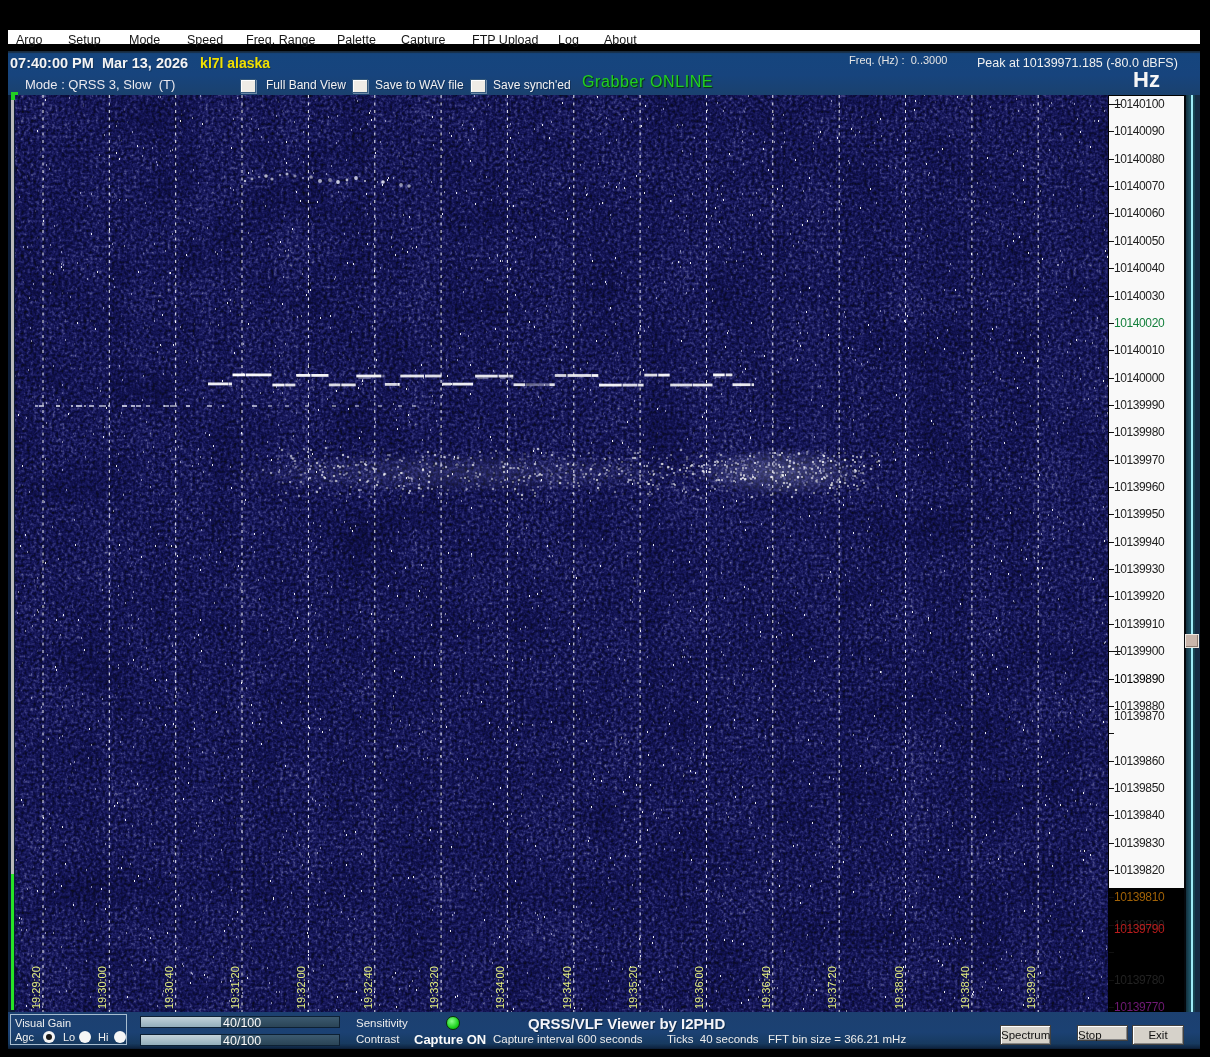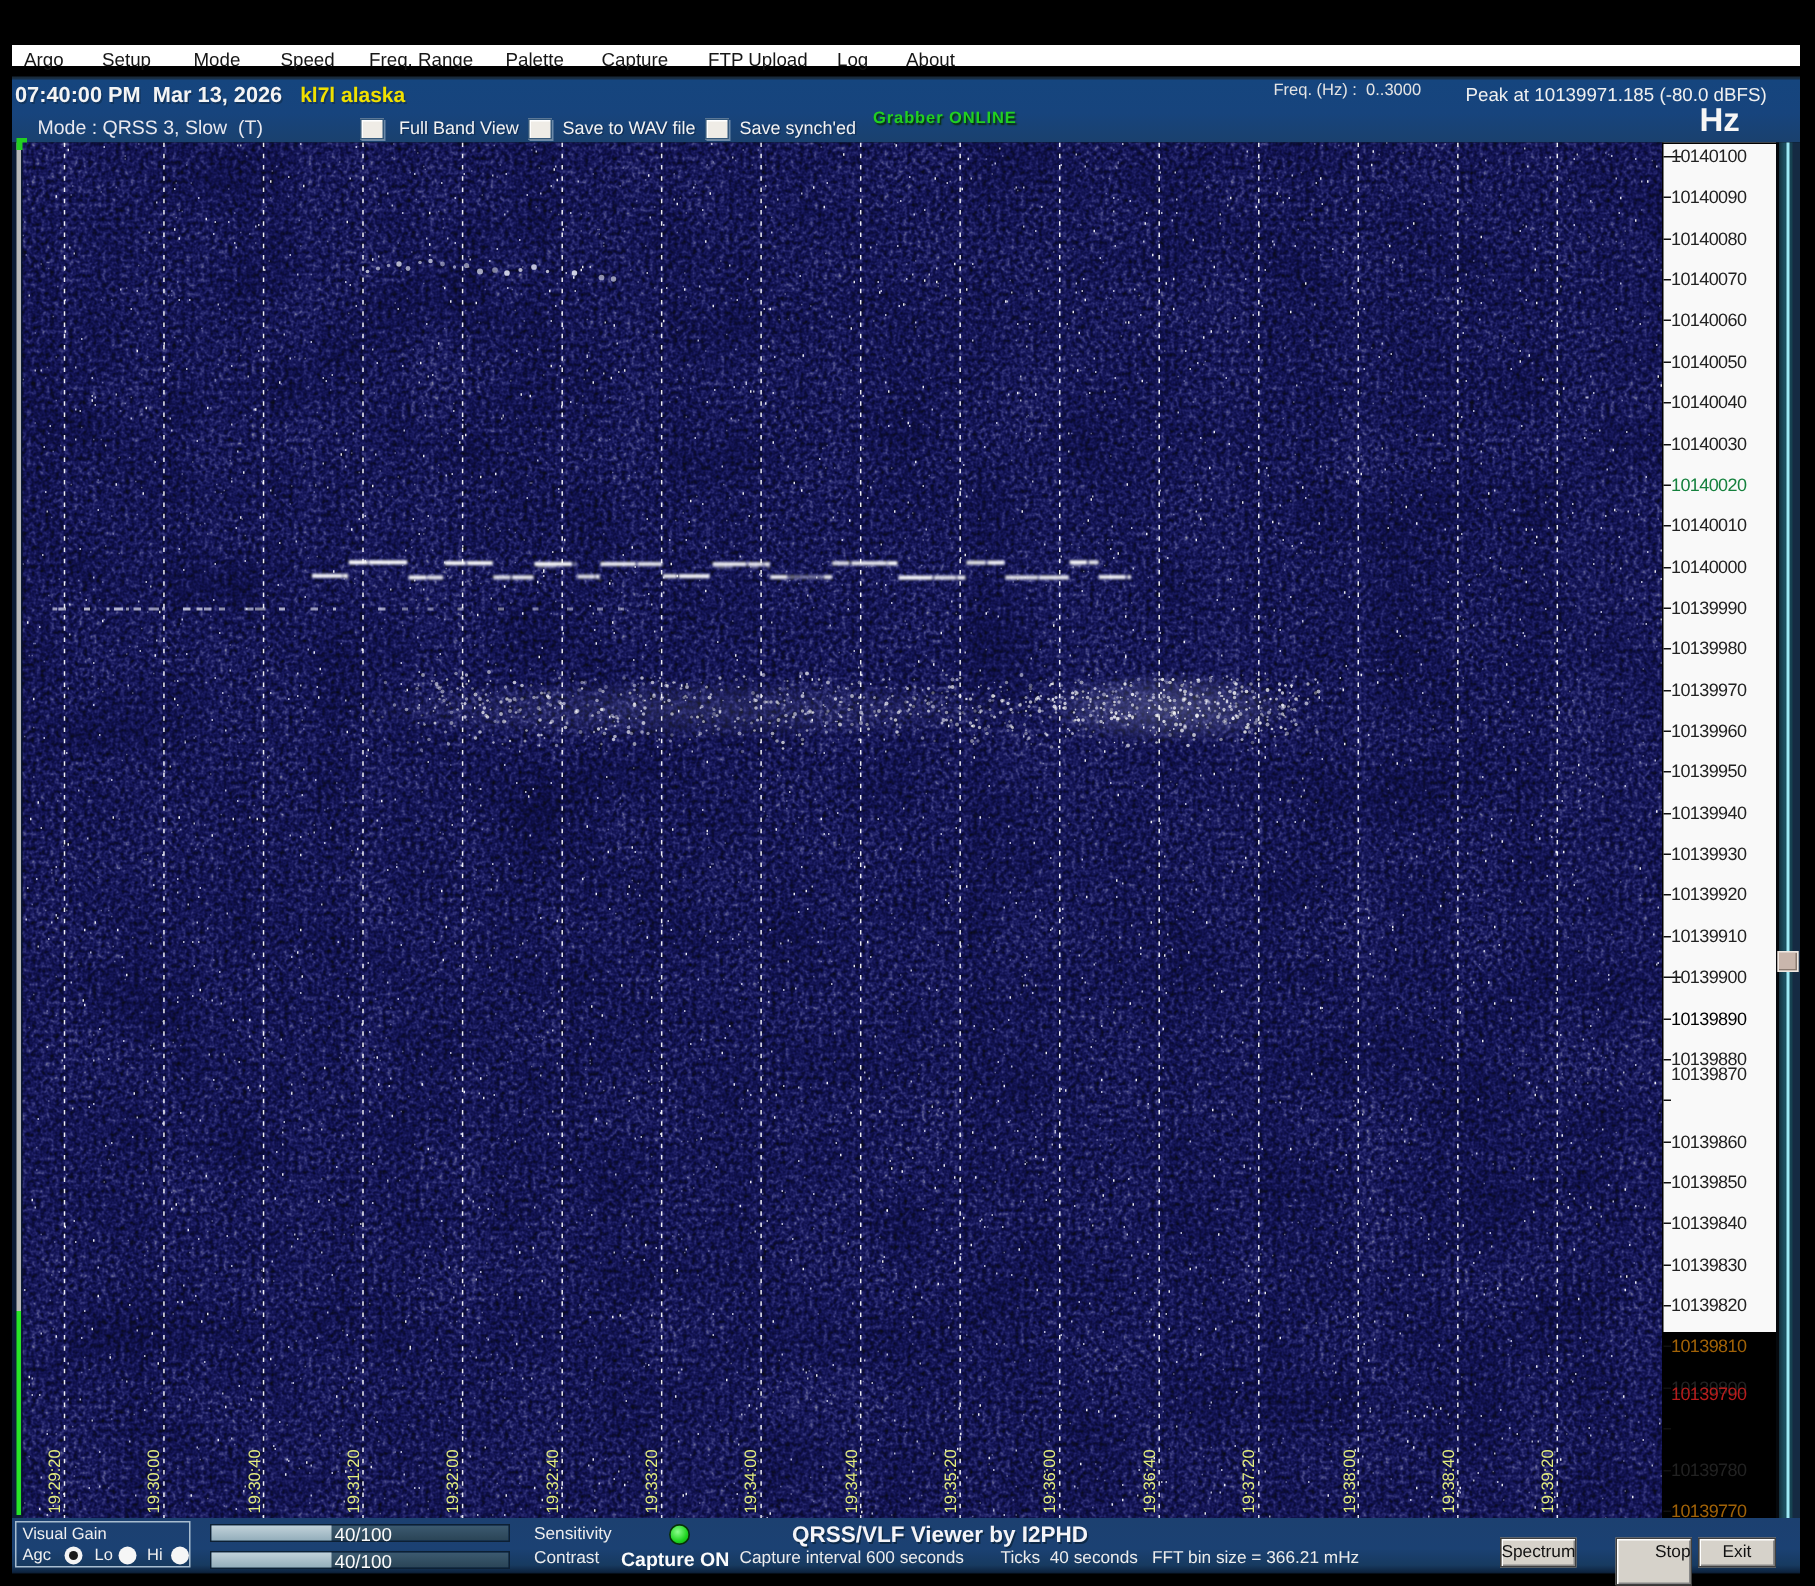--- a/index.html
+++ b/index.html
@@ -23,21 +23,21 @@
   <div class="abs" style="left:2px;top:4px;font-size:14.5px;font-weight:bold;color:#f4f4f4;text-shadow:1px 1px 0 #12355e">07:40:00 PM&nbsp;&nbsp;Mar 13, 2026&nbsp;&nbsp;<span style="color:#f0e000;font-size:14px">&nbsp;kl7l alaska</span></div>
   <div class="abs" style="left:841px;top:3px;font-size:11px;color:#e4e4e4">Freq. (Hz) :&nbsp; 0..3000</div>
   <div class="abs" style="left:969px;top:5px;font-size:12.5px;color:#f0f0f0">Peak at 10139971.185 (-80.0 dBFS)</div>
   <div class="abs" style="left:17px;top:26px;font-size:13px;color:#e9e9ef">Mode : QRSS 3, Slow&nbsp; (T)</div>
   <div class="abs" style="left:232px;top:28px;width:16px;height:14px;background:#efece6;border:1px solid #35597c;box-shadow:inset 1px 1px 0 #fff,1px 1px 0 #6a88a8"></div>
   <div class="abs" style="left:258px;top:27px;font-size:12px;color:#f2f2f2;text-shadow:1px 1px 0 #123058">Full Band View</div>
   <div class="abs" style="left:344px;top:28px;width:16px;height:14px;background:#efece6;border:1px solid #35597c;box-shadow:inset 1px 1px 0 #fff,1px 1px 0 #6a88a8"></div>
   <div class="abs" style="left:367px;top:27px;font-size:12px;color:#f2f2f2;text-shadow:1px 1px 0 #123058">Save to WAV file</div>
   <div class="abs" style="left:462px;top:28px;width:16px;height:14px;background:#efece6;border:1px solid #35597c;box-shadow:inset 1px 1px 0 #fff,1px 1px 0 #6a88a8"></div>
   <div class="abs" style="left:485px;top:27px;font-size:12px;color:#f2f2f2;text-shadow:1px 1px 0 #123058">Save synch'ed</div>
-  <div class="abs" style="left:574px;top:22px;font-size:11px;letter-spacing:0.6px;font-weight:bold;color:#21d021;text-shadow:1px 1px 1px #063006">Grabber ONLINE</div>
+  <div class="abs" style="left:574px;top:22px;font-size:16px;letter-spacing:0.6px;font-weight:normal;color:#21d021;text-shadow:1px 1px 1px #063006">Grabber ONLINE</div>
   <div class="abs" style="left:1125px;top:16px;font-size:22px;font-weight:bold;color:#f6f6f6">Hz</div>
 </div>
 
 <div class="abs" style="left:8px;top:95px;width:7px;height:917px;background:#0c1c36">
   <div class="abs" style="left:3px;top:0;width:3px;height:779px;background:#b9b9b9"></div>
   <div class="abs" style="left:3px;top:779px;width:3px;height:136px;background:#27e427"></div>
 </div>
 <div class="abs" style="left:11px;top:92px;width:7px;height:8px;background:#22cf22"></div>
 
 <svg width="1093" height="917" viewBox="0 0 1093 917" xmlns="http://www.w3.org/2000/svg" style="position:absolute;left:15px;top:95px;display:block">
@@ -1164,21 +1164,21 @@
     <div style="position:absolute;left:5px;top:767px;font-size:12px;letter-spacing:-0.4px;color:#222">10139820</div>
     <div style="position:absolute;left:0px;top:801px;width:5px;height:1px;background:#111"></div>
     <div style="position:absolute;left:5px;top:794px;font-size:12px;letter-spacing:-0.4px;color:#a16207">10139810</div>
     <div style="position:absolute;left:0px;top:829px;width:5px;height:1px;background:#111"></div>
     <div style="position:absolute;left:5px;top:822px;font-size:12px;letter-spacing:-0.4px;color:#222">10139800</div>
     <div style="position:absolute;left:0px;top:856px;width:5px;height:1px;background:#111"></div>
     <div style="position:absolute;left:5px;top:826px;font-size:12px;letter-spacing:-0.4px;color:#b91c1c">10139790</div>
     <div style="position:absolute;left:0px;top:884px;width:5px;height:1px;background:#111"></div>
     <div style="position:absolute;left:5px;top:877px;font-size:12px;letter-spacing:-0.4px;color:#222">10139780</div>
     <div style="position:absolute;left:0px;top:911px;width:5px;height:1px;background:#111"></div>
-    <div style="position:absolute;left:5px;top:904px;font-size:12px;letter-spacing:-0.4px;color:#a16207">10139770</div>
+    <div style="position:absolute;left:5px;top:904px;font-size:12px;letter-spacing:-0.4px;color:#701a75">10139770</div>
   </div>
 
 <div class="abs" style="left:1184px;top:95px;width:16px;height:917px;background:#152a42">
   <div class="abs" style="left:0;top:0;width:2px;height:100%;background:#05080c"></div>
   <div class="abs" style="left:2px;top:0;width:9px;height:100%;background:linear-gradient(90deg,#13303e,#1d5062 40%,#16404e)"></div>
   <div class="abs" style="left:7px;top:0;width:2px;height:100%;background:#9feaf6"></div>
   <div class="abs" style="left:1px;top:539px;width:14px;height:14px;background:#c9b6ac;border:1px solid #efe8e2;box-shadow:inset -1px -1px 0 #8a7a70"></div>
 </div>
 
 <div class="abs" style="left:8px;top:1012px;width:1192px;height:37px;background:linear-gradient(#1c4070,#1b4173 55%,#173a60 85%,#0e2440 97%,#091a30)">
@@ -1202,15 +1202,15 @@
   </div>
   <div class="abs" style="left:348px;top:5px;font-size:11.5px;color:#ececec">Sensitivity</div>
   <div class="abs" style="left:348px;top:21px;font-size:11.5px;color:#ececec">Contrast</div>
   <div class="abs" style="left:438px;top:4px;width:14px;height:14px;border-radius:50%;background:radial-gradient(circle at 40% 35%,#8cff8c,#1ed41e 60%,#0a9a0a);border:1px solid #073007"></div>
   <div class="abs" style="left:406px;top:20px;font-size:13px;font-weight:bold;color:#fbfbfb">Capture ON</div>
   <div class="abs" style="left:485px;top:21px;font-size:11.5px;color:#ececec">Capture interval 600 seconds</div>
   <div class="abs" style="left:659px;top:21px;font-size:11.5px;color:#ececec">Ticks&nbsp; 40 seconds</div>
   <div class="abs" style="left:760px;top:21px;font-size:11.5px;color:#ececec">FFT bin size = 366.21 mHz</div>
   <div class="abs" style="left:520px;top:3px;font-size:15px;font-weight:bold;color:#f4f4f8;text-shadow:1px 1px 0 #0e2a48">QRSS/VLF Viewer by I2PHD</div>
   <div class="abs" style="left:992px;top:13px;width:51px;height:20px;background:#d6d2ca;border:1px solid #404040;box-shadow:inset 1px 1px 0 #fff,inset -1px -1px 0 #888;font-size:11.5px;color:#111;text-align:left;line-height:19px">Spectrum</div>
-  <div class="abs" style="left:1069px;top:13px;width:51px;height:32px;background:#d6d2ca;border:1px solid #404040;box-shadow:inset 1px 1px 0 #fff,inset -1px -1px 0 #888;font-size:11.5px;color:#111;text-align:right;line-height:19px">Stop</div>
+  <div class="abs" style="left:1069px;top:13px;width:51px;height:16px;background:#d6d2ca;border:1px solid #404040;box-shadow:inset 1px 1px 0 #fff,inset -1px -1px 0 #888;font-size:11.5px;color:#111;text-align:left;line-height:19px">Stop</div>
   <div class="abs" style="left:1124px;top:13px;width:52px;height:20px;background:#d6d2ca;border:1px solid #404040;box-shadow:inset 1px 1px 0 #fff,inset -1px -1px 0 #888;font-size:11.5px;color:#111;text-align:center;line-height:19px">Exit</div>
 </div>
 
 </body></html>

